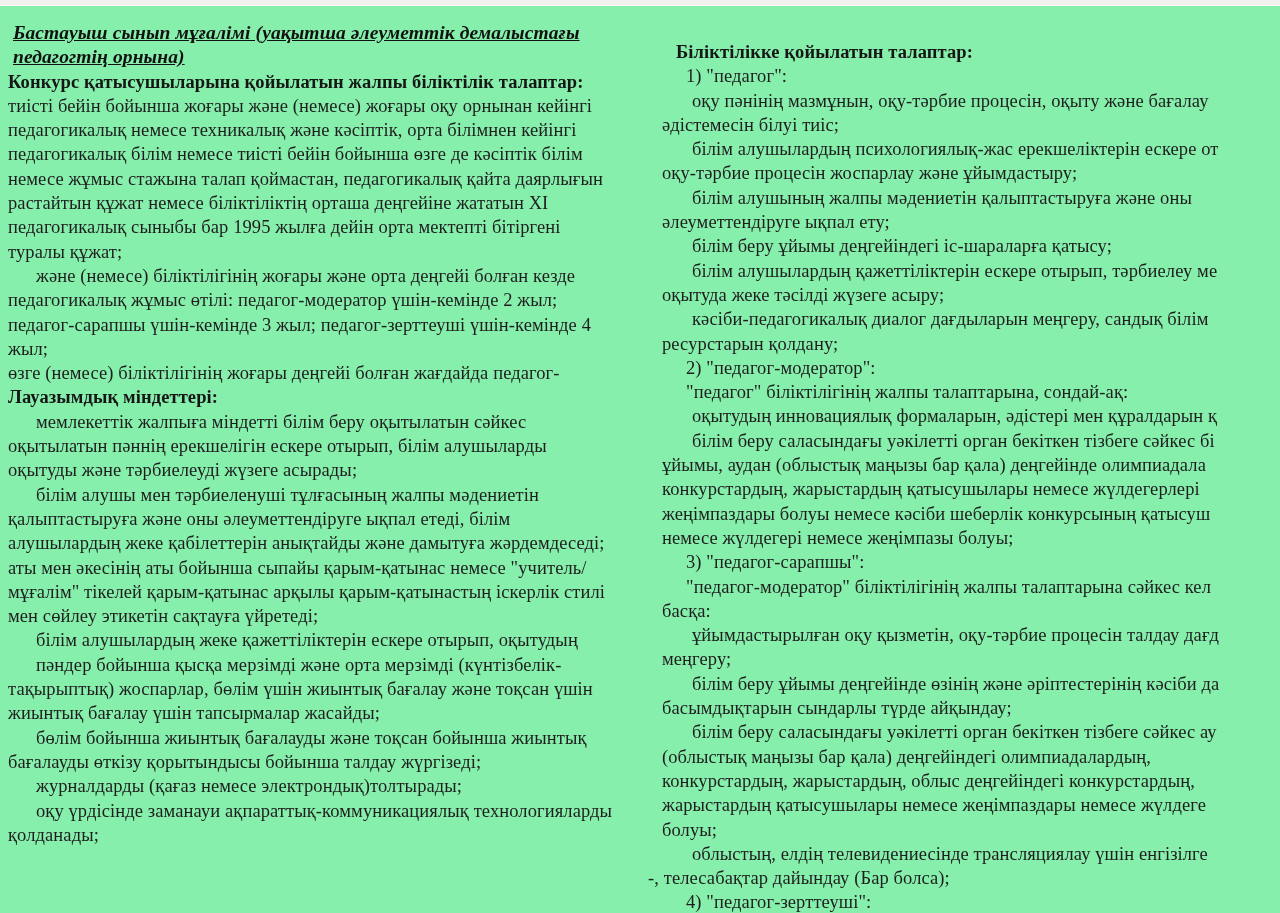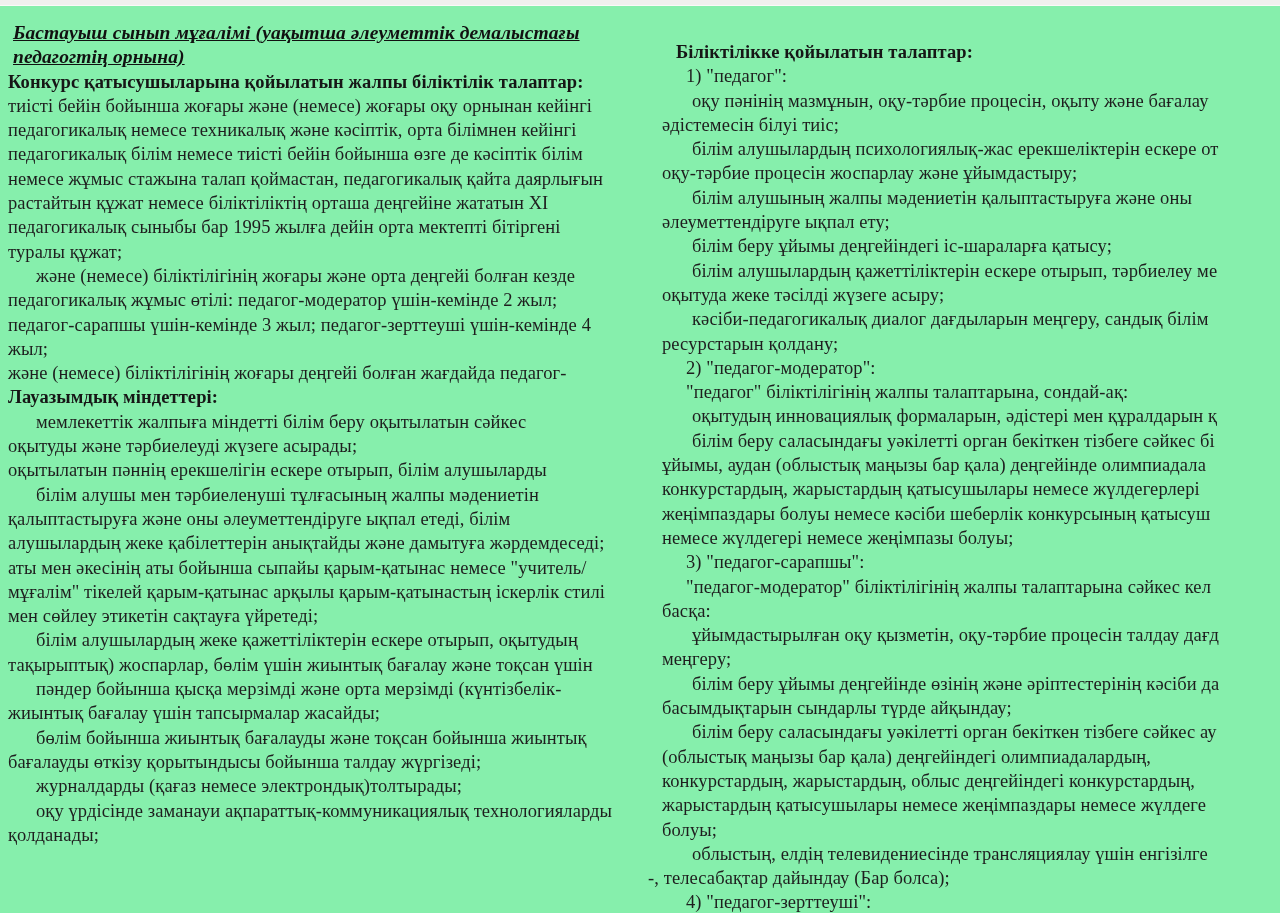--- a/index.html
+++ b/index.html
@@ -61,34 +61,34 @@
       <div class="line">педагогикалық немесе техникалық және кәсіптік, орта білімнен кейінгі</div>
       <div class="line">педагогикалық білім немесе тиісті бейін бойынша өзге де кәсіптік білім</div>
       <div class="line">немесе жұмыс стажына талап қоймастан, педагогикалық қайта даярлығын</div>
       <div class="line">растайтын құжат немесе біліктіліктің орташа деңгейіне жататын XI</div>
       <div class="line">педагогикалық сыныбы бар 1995 жылға дейін орта мектепті бітіргені</div>
       <div class="line">туралы құжат;</div>
       <div class="line p-start">және (немесе) біліктілігінің жоғары және орта деңгейі болған кезде</div>
       <div class="line">педагогикалық жұмыс өтілі: педагог-модератор үшін-кемінде 2 жыл;</div>
       <div class="line">педагог-сарапшы үшін-кемінде 3 жыл; педагог-зерттеуші үшін-кемінде 4</div>
       <div class="line">жыл;</div>
-      <div class="line">және (немесе) біліктілігінің жоғары деңгейі болған жағдайда педагог-</div>
+      <div class="line">өзге (немесе) біліктілігінің жоғары деңгейі болған жағдайда педагог-</div>
       <div class="line heading">Лауазымдық міндеттері:</div>
       <div class="line p-start">мемлекеттік жалпыға міндетті білім беру оқытылатын сәйкес</div>
+      <div class="line">оқытылатын пәннің ерекшелігін ескере отырып, білім алушыларды</div>
       <div class="line">оқытуды және тәрбиелеуді жүзеге асырады;</div>
-      <div class="line">оқытылатын пәннің ерекшелігін ескере отырып, білім алушыларды</div>
       <div class="line p-start">білім алушы мен тәрбиеленуші тұлғасының жалпы мәдениетін</div>
       <div class="line">қалыптастыруға және оны әлеуметтендіруге ықпал етеді, білім</div>
       <div class="line">алушылардың жеке қабілеттерін анықтайды және дамытуға жәрдемдеседі;</div>
       <div class="line">аты мен әкесінің аты бойынша сыпайы қарым-қатынас немесе "учитель/</div>
       <div class="line">мұғалім" тікелей қарым-қатынас арқылы қарым-қатынастың іскерлік стилі</div>
       <div class="line">мен сөйлеу этикетін сақтауға үйретеді;</div>
       <div class="line p-start">білім алушылардың жеке қажеттіліктерін ескере отырып, оқытудың</div>
+      <div class="line p-start">пәндер бойынша қысқа мерзімді және орта мерзімді (күнтізбелік-</div>
       <div class="line">тақырыптық) жоспарлар, бөлім үшін жиынтық бағалау және тоқсан үшін</div>
-      <div class="line p-start">пәндер бойынша қысқа мерзімді және орта мерзімді (күнтізбелік-</div>
       <div class="line">жиынтық бағалау үшін тапсырмалар жасайды;</div>
       <div class="line p-start">бөлім бойынша жиынтық бағалауды және тоқсан бойынша жиынтық</div>
       <div class="line">бағалауды өткізу қорытындысы бойынша талдау жүргізеді;</div>
       <div class="line p-start">журналдарды (қағаз немесе электрондық)толтырады;</div>
       <div class="line p-start">оқу үрдісінде заманауи ақпараттық-коммуникациялық технологияларды</div>
       <div class="line">қолданады;</div>
     </div>
   <div id="col-right" class="col">
       <div class="line heading">Біліктілікке қойылатын талаптар:</div>
       <div class="line item">1) "педагог":</div>

